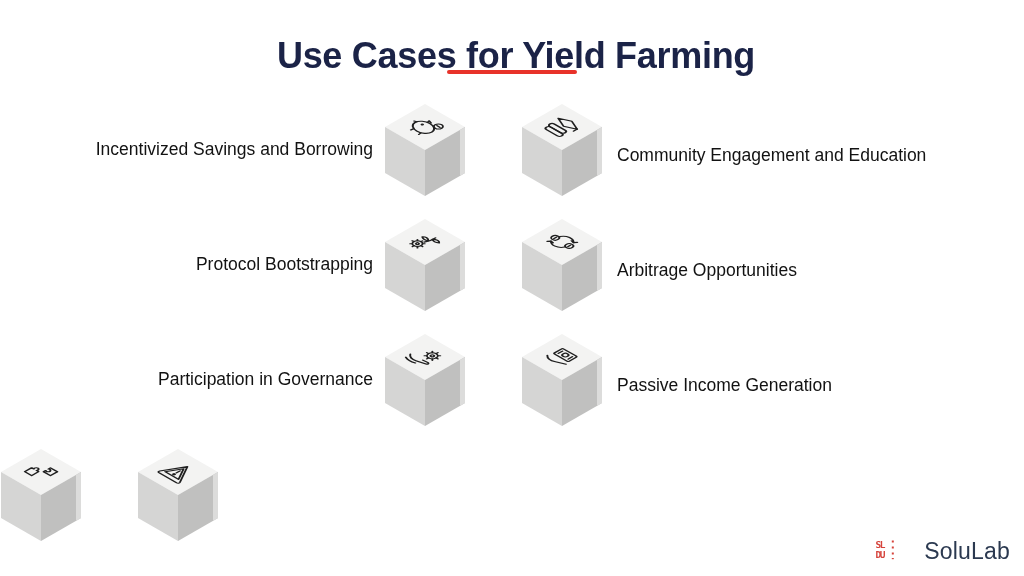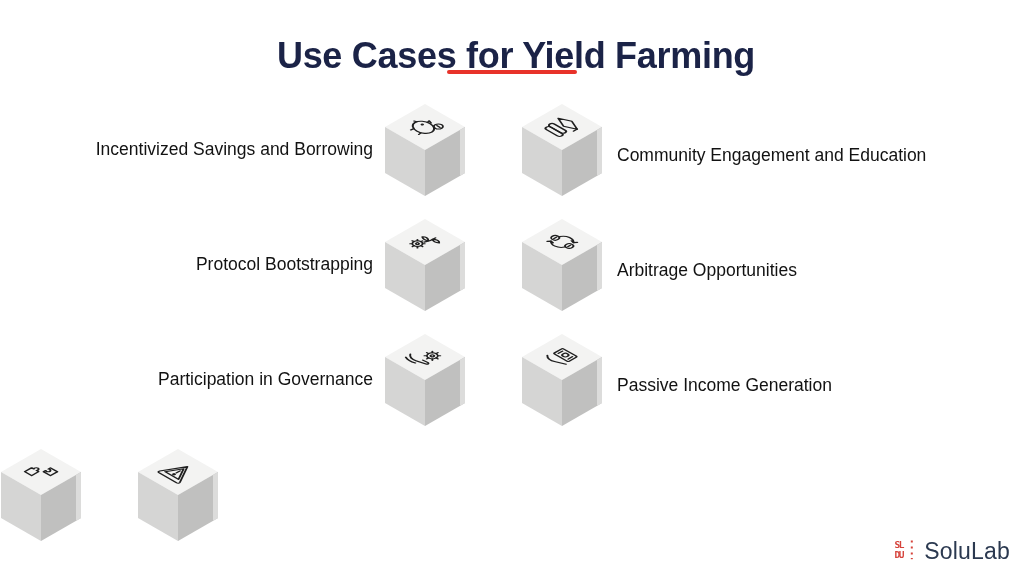--- a/index.html
+++ b/index.html
@@ -30,20 +30,21 @@
   }
   .cube{width:82px; height:94px; flex:none;}
   .cube-gap{width:55px; flex:none;}
   .footer-logo{
     position:absolute; right:14px; bottom:11px;
     display:flex; align-items:flex-start; gap:7px;
   }
   .brand-text{
     font-size:23px; font-weight:500; color:var(--brand-text,#2b3950);
     letter-spacing:0.2px;
+    margin-left:19px;
   }
 </style>
 </head>
 <body>
 
 <div class="canvas">
 
   <h1 class="page-title">Use Cases for Yield Farming</h1>
   <div class="title-underline"></div>
 

